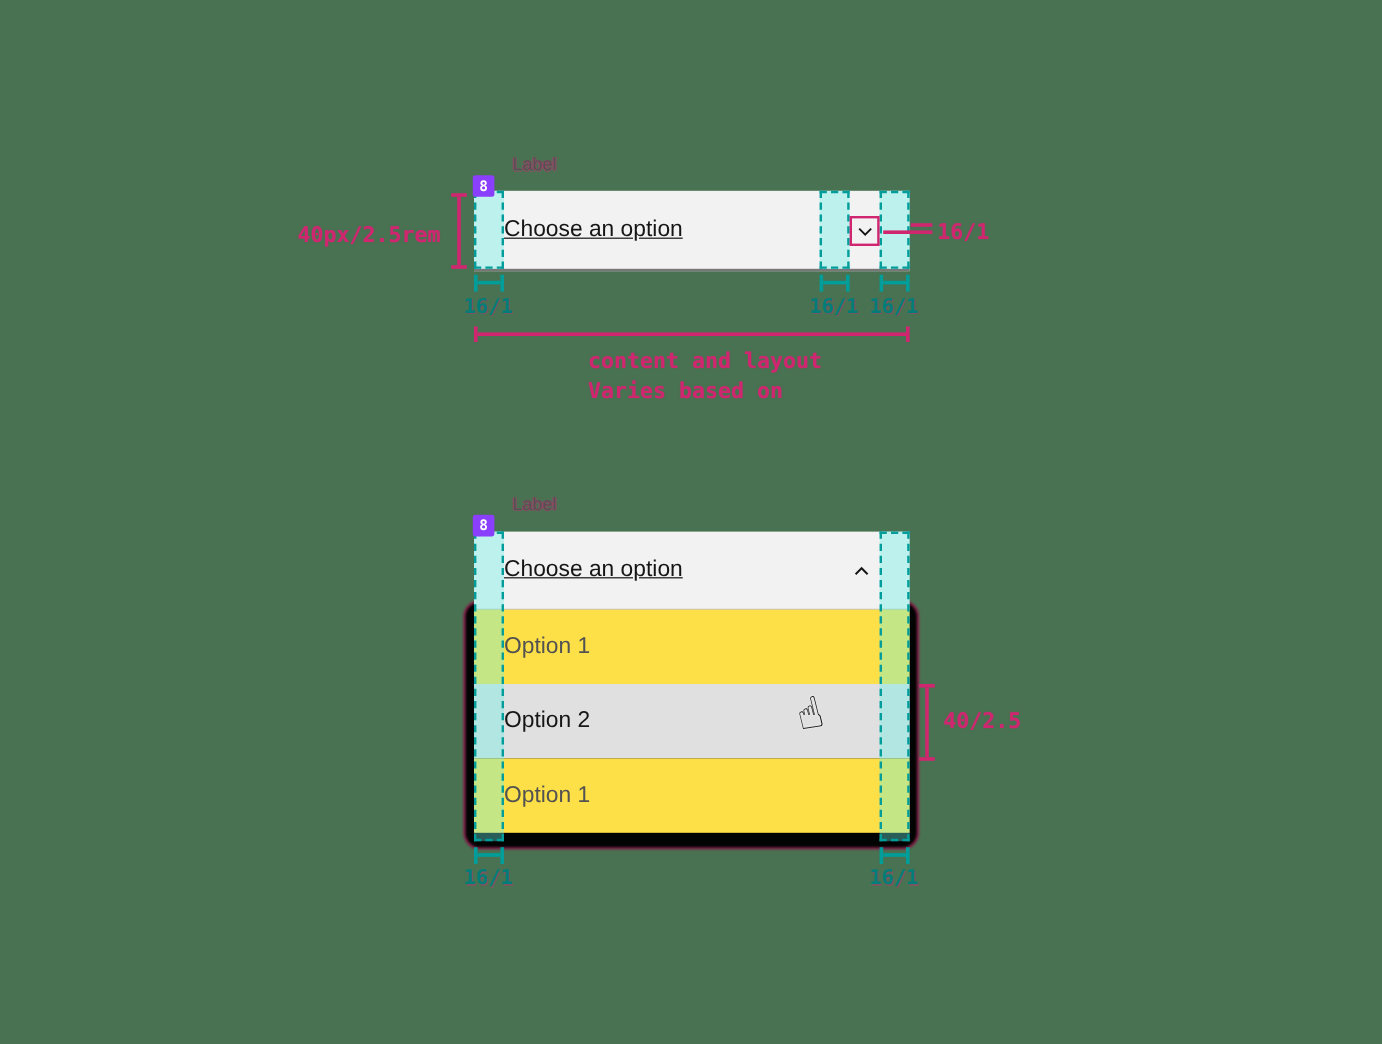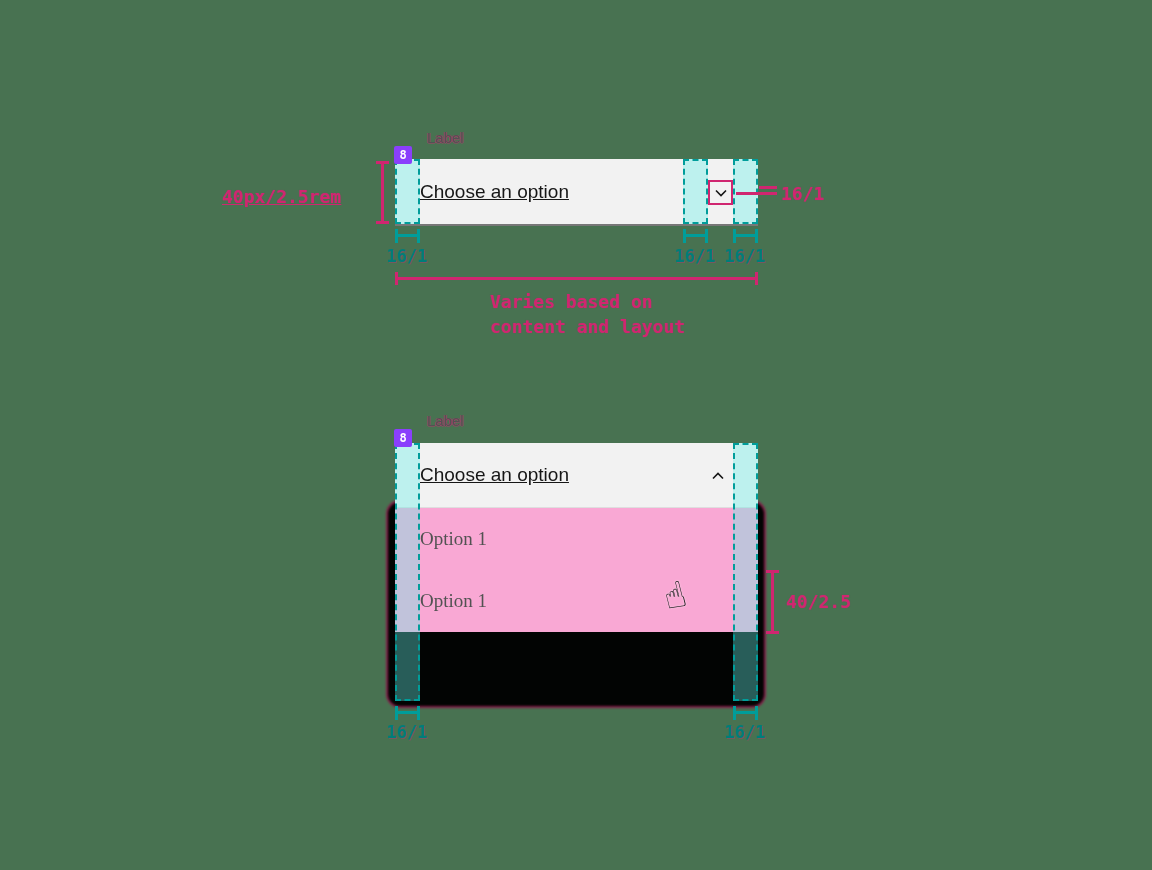--- a/index.html
+++ b/index.html
@@ -34,21 +34,21 @@
   .field-value {
     position: absolute; left: 25px; top: 0; bottom: 0;
     display: flex; align-items: center;
     font-size: 19px; color: #161616; z-index: 2; text-decoration: underline;
   }
   .menu { z-index: 2; }
   .menu-row {
     height: 62px; display: flex; align-items: center; padding-left: 25px;
     font-size: 19px;
   }
-  .row-plain { background: #f9a8d4; color: #525252; font-family: Liberation Serif, serif; }
+  .row-plain { background: #fde047; color: #525252; }
   .row-hover { background: #E0E0E0; color: #161616; }
   .menu-shadow {
     background: #000; opacity: 0.96;
     border: 2px solid rgba(208,38,112,0.65);
     border-radius: 14px;
     filter: blur(1px);
     z-index: 1;
   }
 
   
@@ -130,57 +130,58 @@
     <div class="abs icon-callout-box" style="left:313px; top:21px;">
       <span>
         <svg class="chev-svg" width="16" height="16" viewBox="0 0 16 16">
           <polyline points="3,5.5 8,10.5 13,5.5" fill="none" stroke="#161616" stroke-width="1.6"></polyline>
         </svg>
       </span>
     </div>
   </div>
 
   <div class="abs bracket-v" style="left:376px; top:161px; height:63px;"></div>
-  <div class="abs mono-pink" style="left:222px; top:186px; width:135px; text-align:left;text-decoration:underline;">40px/2.5rem</div>
+  <div class="abs mono-pink" style="left:240px; top:186px; width:135px; text-align:center;">40px/2.5rem</div>
 
   <div class="abs pink-line" style="left:736px; top:192px; width:41px; height:3px;"></div>
   <div class="abs pink-line" style="left:759px; top:186px; width:18px; height:3px;"></div>
   <div class="abs mono-pink" style="left:781px; top:183px;">16/1</div>
 
   <div class="abs span-h" style="left:395px; top:229px; width:25px;"></div>
   <div class="abs span-h" style="left:683px; top:229px; width:25px;"></div>
   <div class="abs span-h" style="left:733px; top:229px; width:25px;"></div>
 
   <div class="abs teal-num" style="left:377px; top:246px;">16/1</div>
   <div class="abs teal-num" style="left:665px; top:246px;">16/1</div>
   <div class="abs teal-num" style="left:715px; top:246px;">16/1</div>
 
   <div class="abs bracket-h" style="left:395px; top:272px; width:363px;"></div>
   <div class="abs mono-pink" style="left:490px; top:289px; line-height:25px;">
+    <div>content and layout</div>
     <div>Varies based on</div>
-    <div>content and layout</div>
   </div>
 
   <div class="abs ui-label" style="left:395px; top:412px;">Label</div>
 
   <div class="abs badge8" style="left:394px; top:429px;">8</div>
 
   <div class="abs menu-shadow" style="left:386px; top:500px; width:380px; height:208px;"></div>
 
   <div class="abs field field-bottom-box" style="left:395px; top:443px; width:363px; height:65px;">
     <div class="field-value">Choose an option</div>
     <span class="abs" style="left:315px; top:25px;">
       <svg class="chev-svg" width="16" height="16" viewBox="0 0 16 16">
         <polyline points="3,10.5 8,5.5 13,10.5" fill="none" stroke="#161616" stroke-width="1.6"></polyline>
       </svg>
     </span>
   </div>
 
   <div class="abs menu" style="left:395px; top:508px; width:363px;">
     <div class="menu-row row-plain">Option 1</div>
+    <div class="menu-row row-hover">Option 2</div>
     <div class="menu-row row-plain">Option 1</div>
   </div>
 
   <div class="abs teal-col" style="left:395px; top:443px; width:25px; height:258px;"></div>
   <div class="abs teal-col" style="left:733px; top:443px; width:25px; height:258px;"></div>
 
   <div class="abs cursor-glyph" style="left:664px; top:578px;">☝</div>
 
   <div class="abs bracket-v" style="left:766px; top:570px; height:64px;"></div>
   <div class="abs mono-pink" style="left:786px; top:591px;">40/2.5</div>

